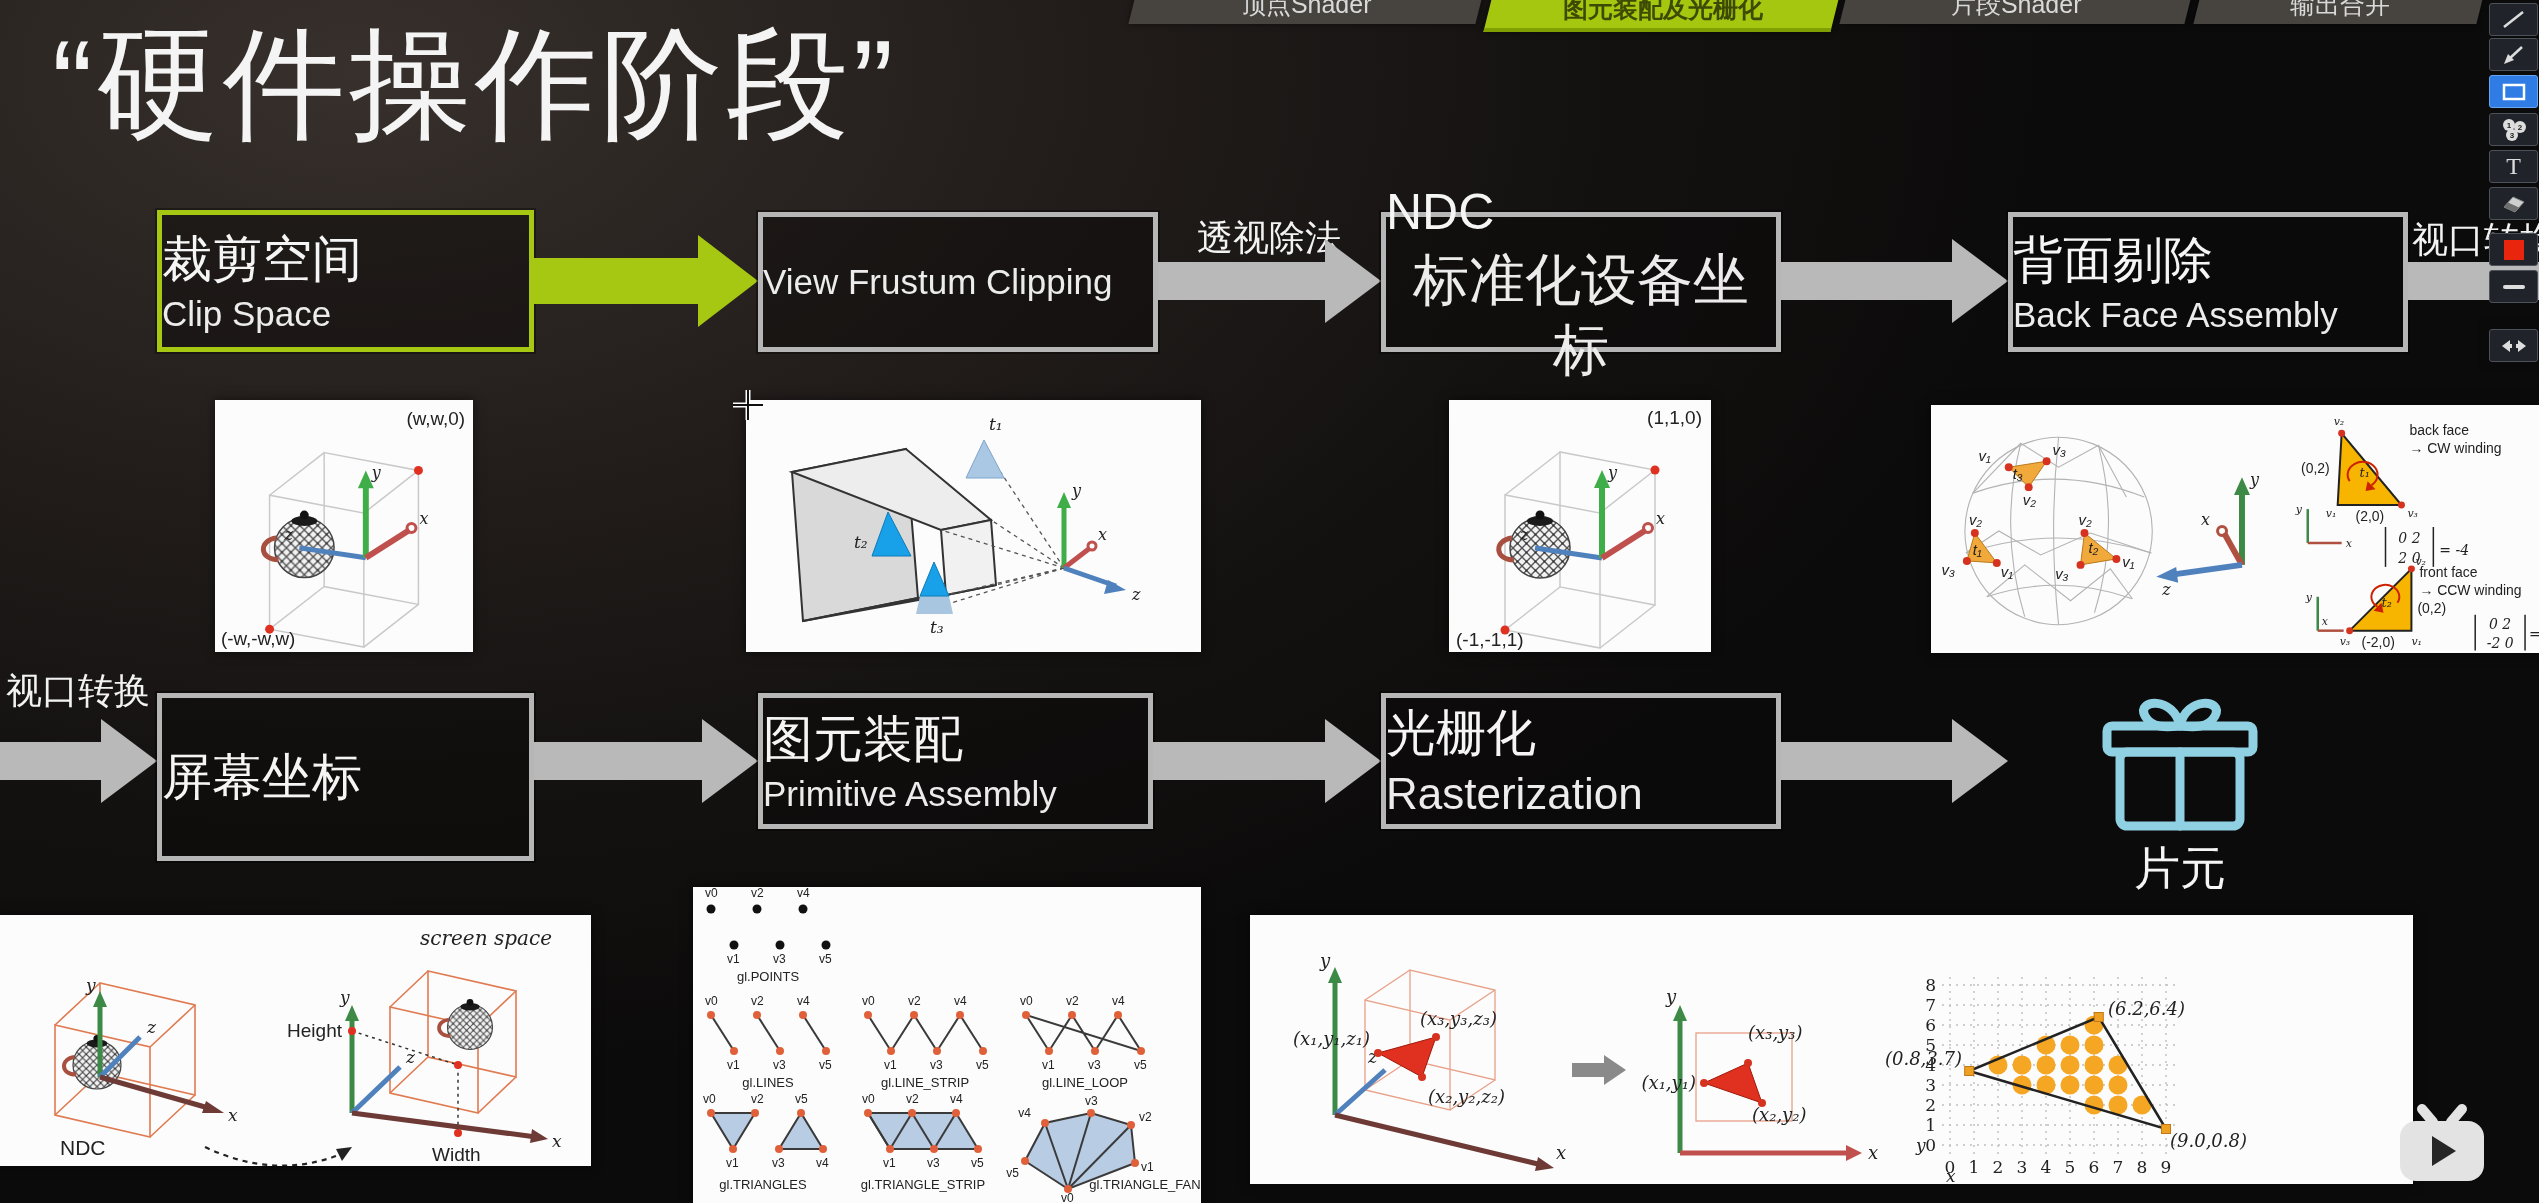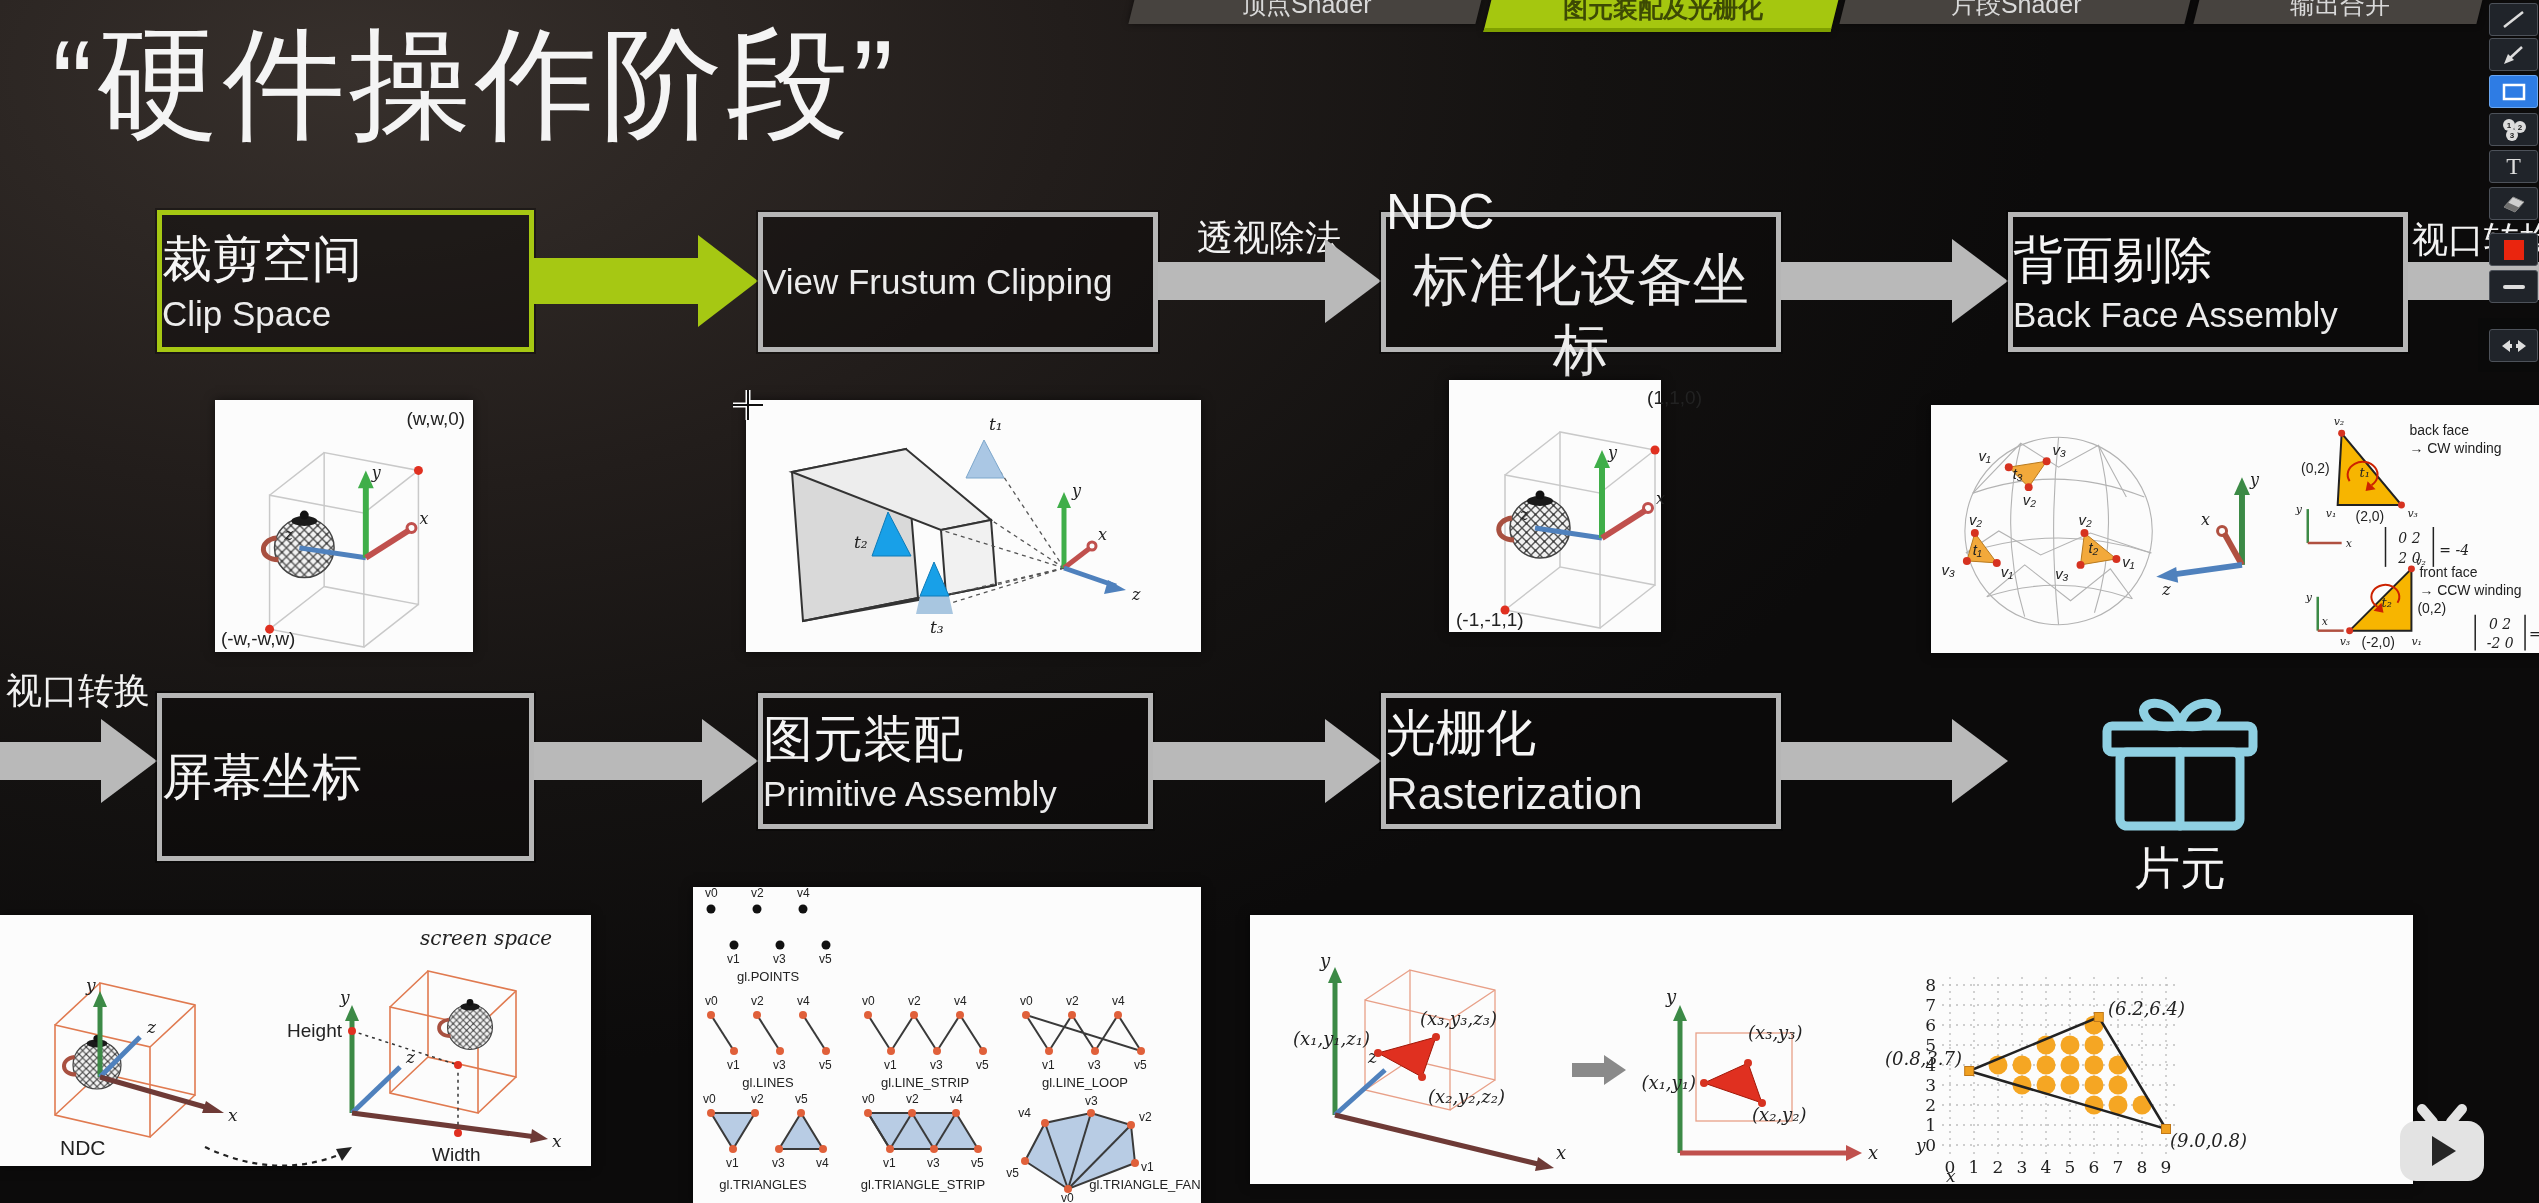--- a/index.html
+++ b/index.html
@@ -224,21 +224,21 @@
 </svg>
 </div>
 
 <svg class="abs" style="left:731px;top:388px;z-index:45" width="34" height="34">
   <line x1="17" y1="2" x2="17" y2="32" stroke="#fff" stroke-width="5"></line>
   <line x1="2" y1="17" x2="32" y2="17" stroke="#fff" stroke-width="5"></line>
   <line x1="17" y1="2" x2="17" y2="32" stroke="#111" stroke-width="2"></line>
   <line x1="2" y1="17" x2="32" y2="17" stroke="#111" stroke-width="2"></line>
 </svg>
 
-<div class="panel" style="left:1449px;top:380px;width:212px;height:252px">
+<div class="panel" style="left:1449px;top:400px;width:262px;height:252px">
 <svg width="262" height="252" viewBox="0 0 260 252">
   <g stroke="#c9c9c9" stroke-width="1.5" fill="none">
     <path d="M55,95 L55,230 L150,248 L150,113 Z"></path>
     <path d="M110,52 L110,187 L205,205 L205,70 Z"></path>
     <path d="M55,95 L110,52 M55,230 L110,187 M150,248 L205,205 M150,113 L205,70"></path>
   </g>
   <use href="#teapot" x="90" y="148"></use>
   <g>
     <line x1="152" y1="158" x2="85" y2="148" stroke="#4f81bd" stroke-width="5"></line>
     <line x1="152" y1="158" x2="152" y2="84" stroke="#3fae49" stroke-width="6"></line>

